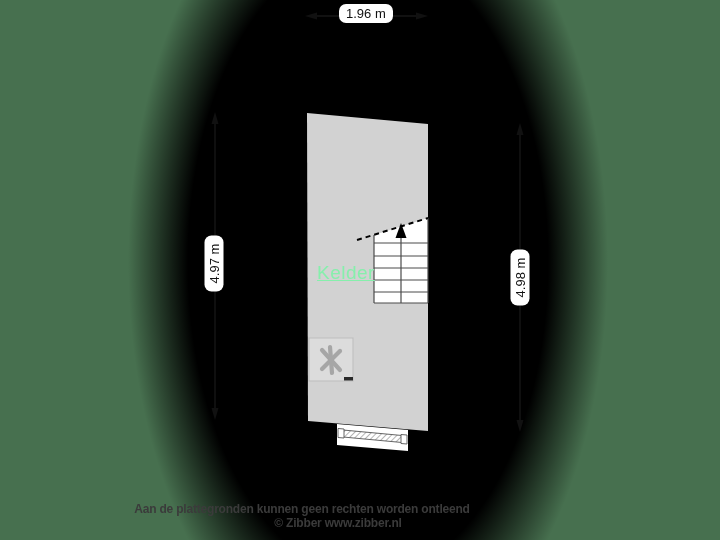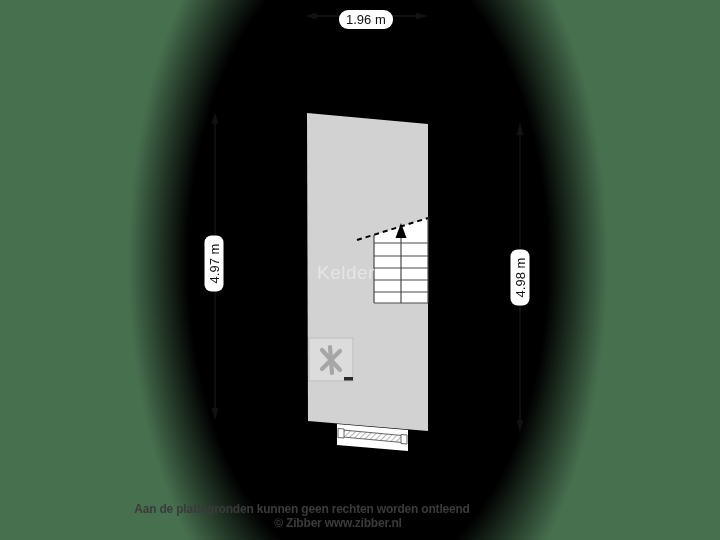--- a/index.html
+++ b/index.html
@@ -18,22 +18,23 @@
     background:#fff;border-radius:7px;
     color:#111;font-size:13px;line-height:17px;
     text-align:center;white-space:nowrap;
     padding:1px 7px;
   }
   .dim-label.vertical{
     width:42px;
     transform:rotate(-90deg);
   }
   .room-label{
-    position:absolute;color:#e5e5e5;font-size:19px;letter-spacing:.5px;
+    position:absolute;color:#86efac;font-size:19px;letter-spacing:.5px;
     white-space:nowrap;
+    text-decoration:underline;
   }
   .footer{
     position:absolute;left:0;width:604px;text-align:center;
     color:#3b3b3b;font-weight:bold;font-size:12px;line-height:14px;
     letter-spacing:-0.2px;white-space:nowrap;
   }
   .footer.line1{top:502px;}
   .footer.line2{top:516px;padding-left:36px;}
 </style>
 </head>
@@ -98,21 +99,21 @@
     <polygon points="215,420 211.5,408 218.5,408" fill="#111" stroke="none"></polygon>
   </g>
 
   <g stroke="#111" stroke-width="1.8">
     <line x1="520" y1="129" x2="520" y2="426"></line>
     <polygon points="520,123 516.5,135 523.5,135" fill="#111" stroke="none"></polygon>
     <polygon points="520,432 516.5,420 523.5,420" fill="#111" stroke="none"></polygon>
   </g>
 </svg>
 
-<div class="dim-label" style="left:339px;top:10px;border-radius:9px;">1.96 m</div>
+<div class="dim-label" style="left:339px;top:4px;">1.96 m</div>
 
 <div class="dim-label vertical" style="left:186px;top:254px;">4.97 m</div>
 
 <div class="dim-label vertical" style="left:492px;top:268px;">4.98 m</div>
 
 <div class="room-label" style="left:317px;top:262px;">Kelder</div>
 
 <div class="footer line1">Aan de plattegronden kunnen geen rechten worden ontleend</div>
 <div class="footer line2">© Zibber www.zibber.nl</div>
 

